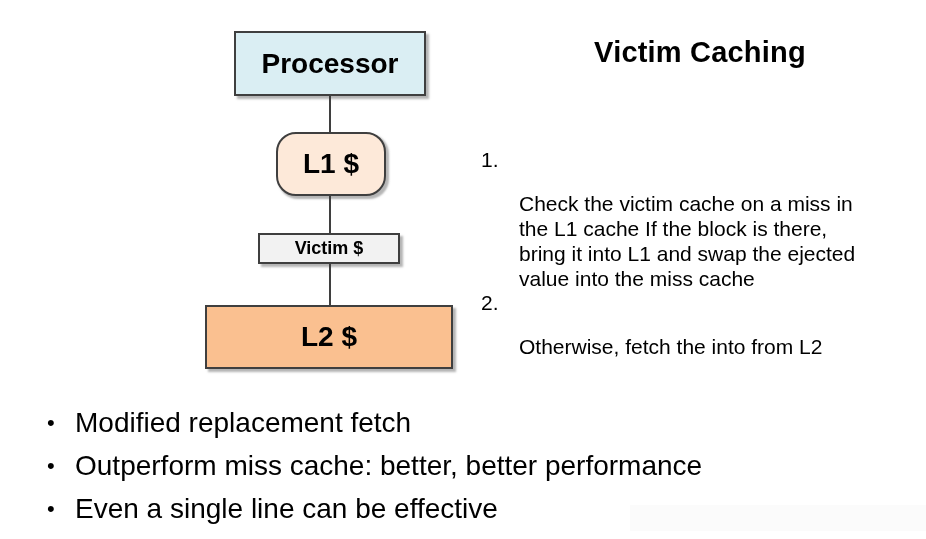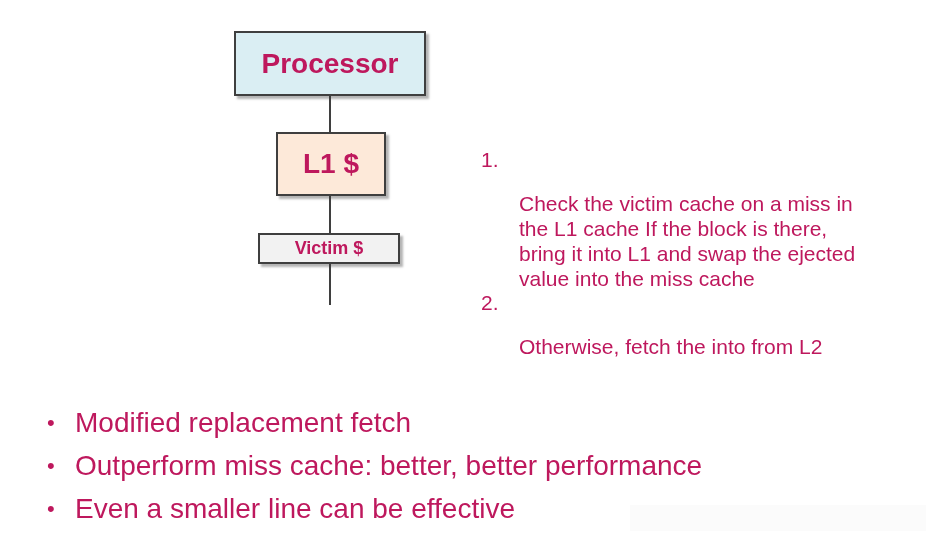--- a/index.html
+++ b/index.html
@@ -6,38 +6,38 @@
     margin: 0;
     padding: 0;
     background: #ffffff;
   }
   #slide {
     position: relative;
     width: 926px;
     height: 539px;
     background: #ffffff;
     font-family: "Liberation Sans", sans-serif;
-    color: #be185d;
+    color: #000000;
     overflow: hidden;
   }
 
   
   .node {
     position: absolute;
     border: 2px solid #3f3f3f;
     box-shadow: 2.5px 2.5px 2px rgba(120,120,120,0.55);
     display: flex;
     align-items: center;
     justify-content: center;
     font-weight: bold;
     box-sizing: border-box;
     text-align: center;
   }
   #node-processor { left: 234px; top: 31px;  width: 192px; height: 65px; font-size: 28px; }
-  #node-l1        { left: 276px; top: 132px; width: 110px; height: 64px; font-size: 28px; }
+  #node-l1        { left: 276px; top: 132px; width: 110px; height: 64px; font-size: 28px; border-radius: 20px; }
   #node-victim    { left: 258px; top: 233px; width: 142px; height: 31px; font-size: 18px; }
   #node-l2        { left: 205px; top: 305px; width: 248px; height: 64px; font-size: 28px; }
 
   .connector {
     position: absolute;
     width: 2px;
     background: #3f3f3f;
   }
   #conn-1 { left: 329px; top: 96px;  height: 36px; }
   #conn-2 { left: 329px; top: 196px; height: 37px; }
@@ -123,21 +123,25 @@
   </div>
 
   <div class="connector" id="conn-2" style="background: rgb(63, 63, 63);"></div>
 
   <div class="node" id="node-victim" style="background: rgb(242, 242, 242); border-color: rgb(63, 63, 63);">
     <span>Victim $</span>
   </div>
 
   <div class="connector" id="conn-3" style="background: rgb(63, 63, 63);"></div>
 
+  <div class="node" id="node-l2" style="background: rgb(250, 192, 144); border-color: rgb(63, 63, 63);">
+    <span>L2 $</span>
+  </div>
 
+  <div class="slide-title">Victim Caching</div>
 
   <div class="step" id="step-1">
     <span class="step-number">1.</span>
     <span class="step-text">Check the victim cache on a miss in
 the L1 cache If the block is there,
 bring it into L1 and swap the ejected
 value into the miss cache</span>
   </div>
 
   <div class="step" id="step-2">
@@ -149,19 +153,19 @@
     <div class="bullet-row">
       <span class="bullet-glyph">•</span>
       <span class="bullet-text">Modified replacement fetch</span>
     </div>
     <div class="bullet-row">
       <span class="bullet-glyph">•</span>
       <span class="bullet-text">Outperform miss cache: better, better performance</span>
     </div>
     <div class="bullet-row">
       <span class="bullet-glyph">•</span>
-      <span class="bullet-text">Even a smaller line can be effective</span>
+      <span class="bullet-text">Even a single line can be effective</span>
     </div>
   </div>
 
   <div class="artifact-strip"></div>
 
 </div>
 
 </body></html>

